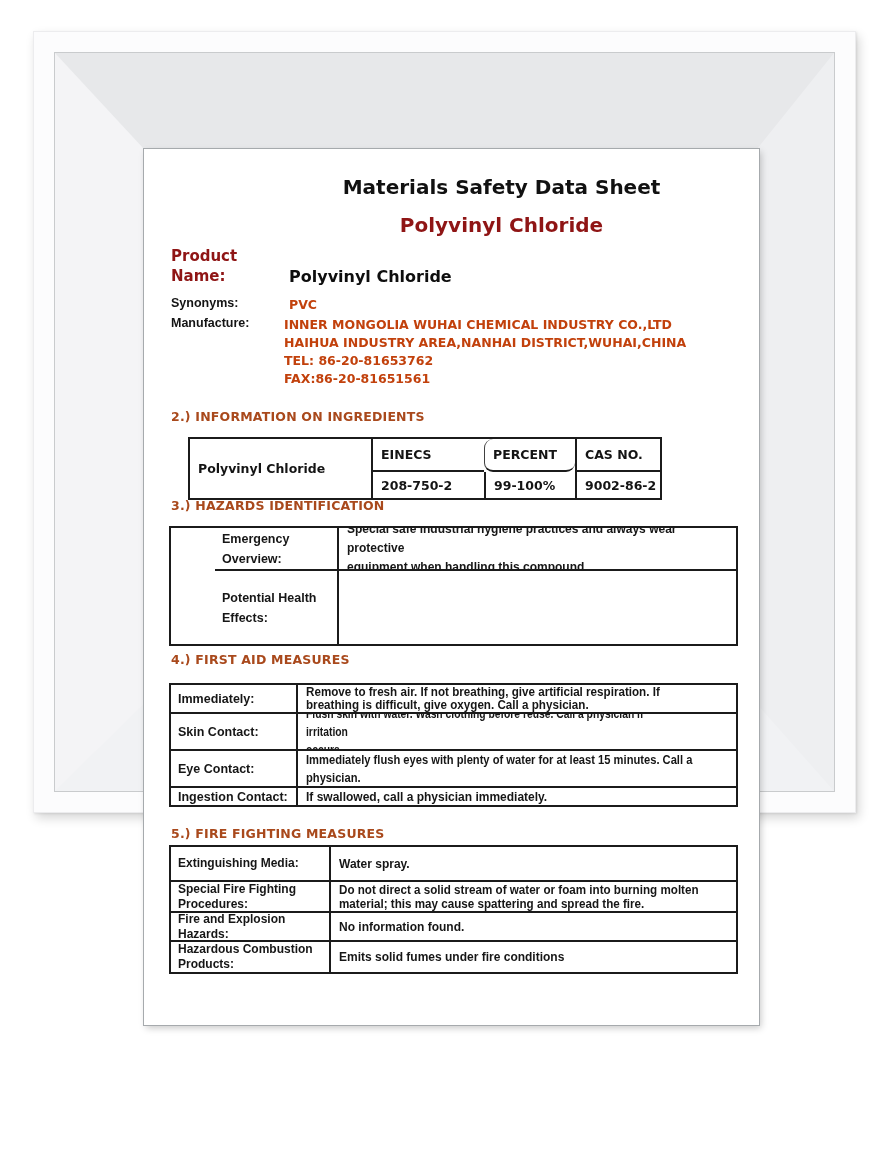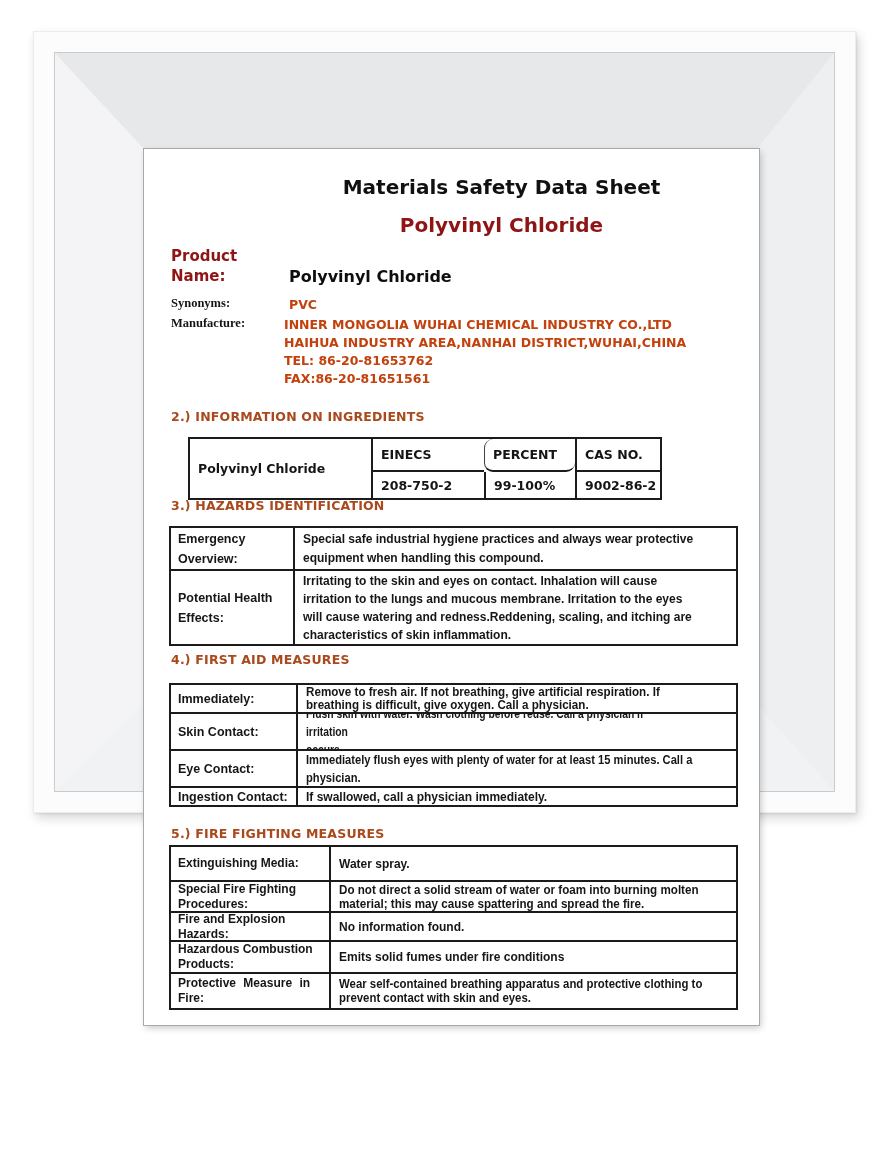--- a/index.html
+++ b/index.html
@@ -44,21 +44,21 @@
     position:absolute; left:27px; color:#8f1515; font-weight:bold;
     white-space:pre-line; font-family:"DejaVu Sans", sans-serif;
   }
   .product-label { top:97px; font-size:15px; line-height:20px; }
   .product-value {
     position:absolute; left:145px; top:118px; font-size:16px; font-weight:bold;
     color:#0e0e0e; font-family:"DejaVu Sans", sans-serif;
   }
   .meta-label {
     position:absolute; left:27px; font-size:12.5px; font-weight:bold; color:#141414;
-    font-family:Liberation Serif, serif;
+    font-family:Liberation Sans, sans-serif;
   }
   .meta-value {
     position:absolute; font-size:12.5px; font-weight:bold; color:#c2410c;
     white-space:pre-line; line-height:18px; font-family:"DejaVu Sans", sans-serif;
   }
   .syn-label { top:147px; }
   .syn-value { left:145px; top:147px; }
   .man-label { top:167px; }
   .man-value { left:140px; top:167px; }
   .sec-heading {
@@ -83,21 +83,21 @@
   .t2-v2 { grid-row:2; grid-column:2; }
   .t2-v3 { grid-row:2; grid-column:3; border-left:2px solid #1b1b1b; }
   .t2-v4 { grid-row:2; grid-column:4; border-left:2px solid #1b1b1b; }
 
   
   .msds-table {
     position:absolute; left:25px; width:569px;
     border:2px solid #1b1b1b; background:#fff;
     font-family:"Liberation Sans", sans-serif; font-weight:bold; color:#161616;
   }
-  .t3 { top:377px; } .t4 { top:534px; } .t5 { top:696px; }
+  .t3 { top:377px;padding-left:44px; } .t4 { top:534px; } .t5 { top:696px; }
   .trow { display:flex; }
   .trow + .trow { border-top:2px solid #1b1b1b; }
   .tlabel {
     flex:0 0 auto; border-right:2px solid #1b1b1b;
     display:flex; align-items:center; padding-left:7px; padding-right:3px;
     white-space:pre-line; font-size:12.5px;
   }
   .tvalue {
     flex:1 1 auto; display:flex; align-items:center; padding-left:8px;
     white-space:pre-line; font-size:12px; overflow:hidden;
@@ -159,24 +159,20 @@
       <div class="msds-table t3">
         <div class="trow" style="height:41px">
           <div class="tlabel">Emergency
 Overview:</div>
           <div class="tvalue">Special safe industrial hygiene practices and always wear protective
 equipment when handling this compound.</div>
         </div>
         <div class="trow" style="height:75px">
           <div class="tlabel">Potential Health
 Effects:</div>
-          <div class="tvalue" style="line-height:18px">Irritating to the skin and eyes on contact. Inhalation will cause
-irritation to the lungs and mucous membrane. Irritation to the eyes
-will cause watering and redness.Reddening, scaling, and itching are
-characteristics of skin inflammation.</div>
         </div>
       </div>
 
       <div class="sec-heading h4">4.) FIRST AID MEASURES</div>
 
       <div class="msds-table t4">
         <div class="trow" style="height:27px">
           <div class="tlabel">Immediately:</div>
           <div class="tvalue lh13 sq97"><span>Remove to fresh air. If not breathing, give artificial respiration. If
 breathing is difficult, give oxygen. Call a physician.</span></div>
@@ -213,23 +209,17 @@
         <div class="trow" style="height:29px">
           <div class="tlabel">Fire and Explosion
 Hazards:</div>
           <div class="tvalue">No information found.</div>
         </div>
         <div class="trow" style="height:32px">
           <div class="tlabel">Hazardous Combustion
 Products:</div>
           <div class="tvalue">Emits solid fumes under fire conditions</div>
         </div>
-        <div class="trow" style="height:36px">
-          <div class="tlabel justify-label">Protective Measure in
-Fire:</div>
-          <div class="tvalue sq95"><span>Wear self-contained breathing apparatus and protective clothing to
-prevent contact with skin and eyes.</span></div>
-        </div>
       </div>
 
     </div>
   </div>
 </div>
 
 </body></html>

